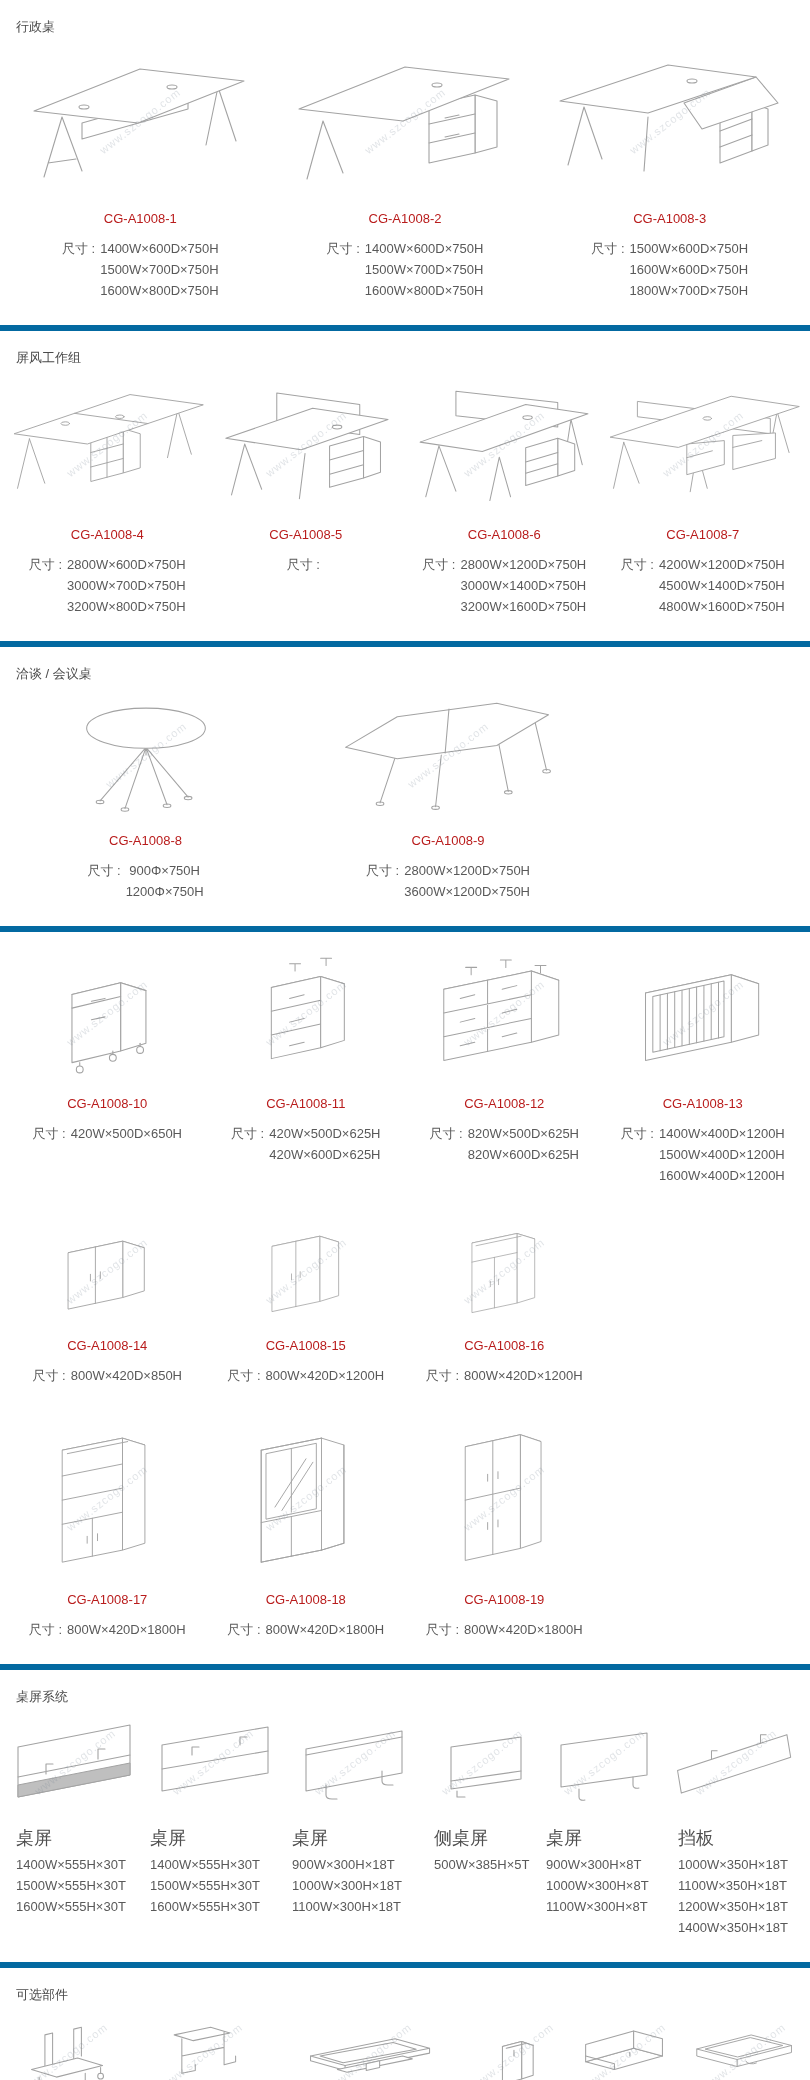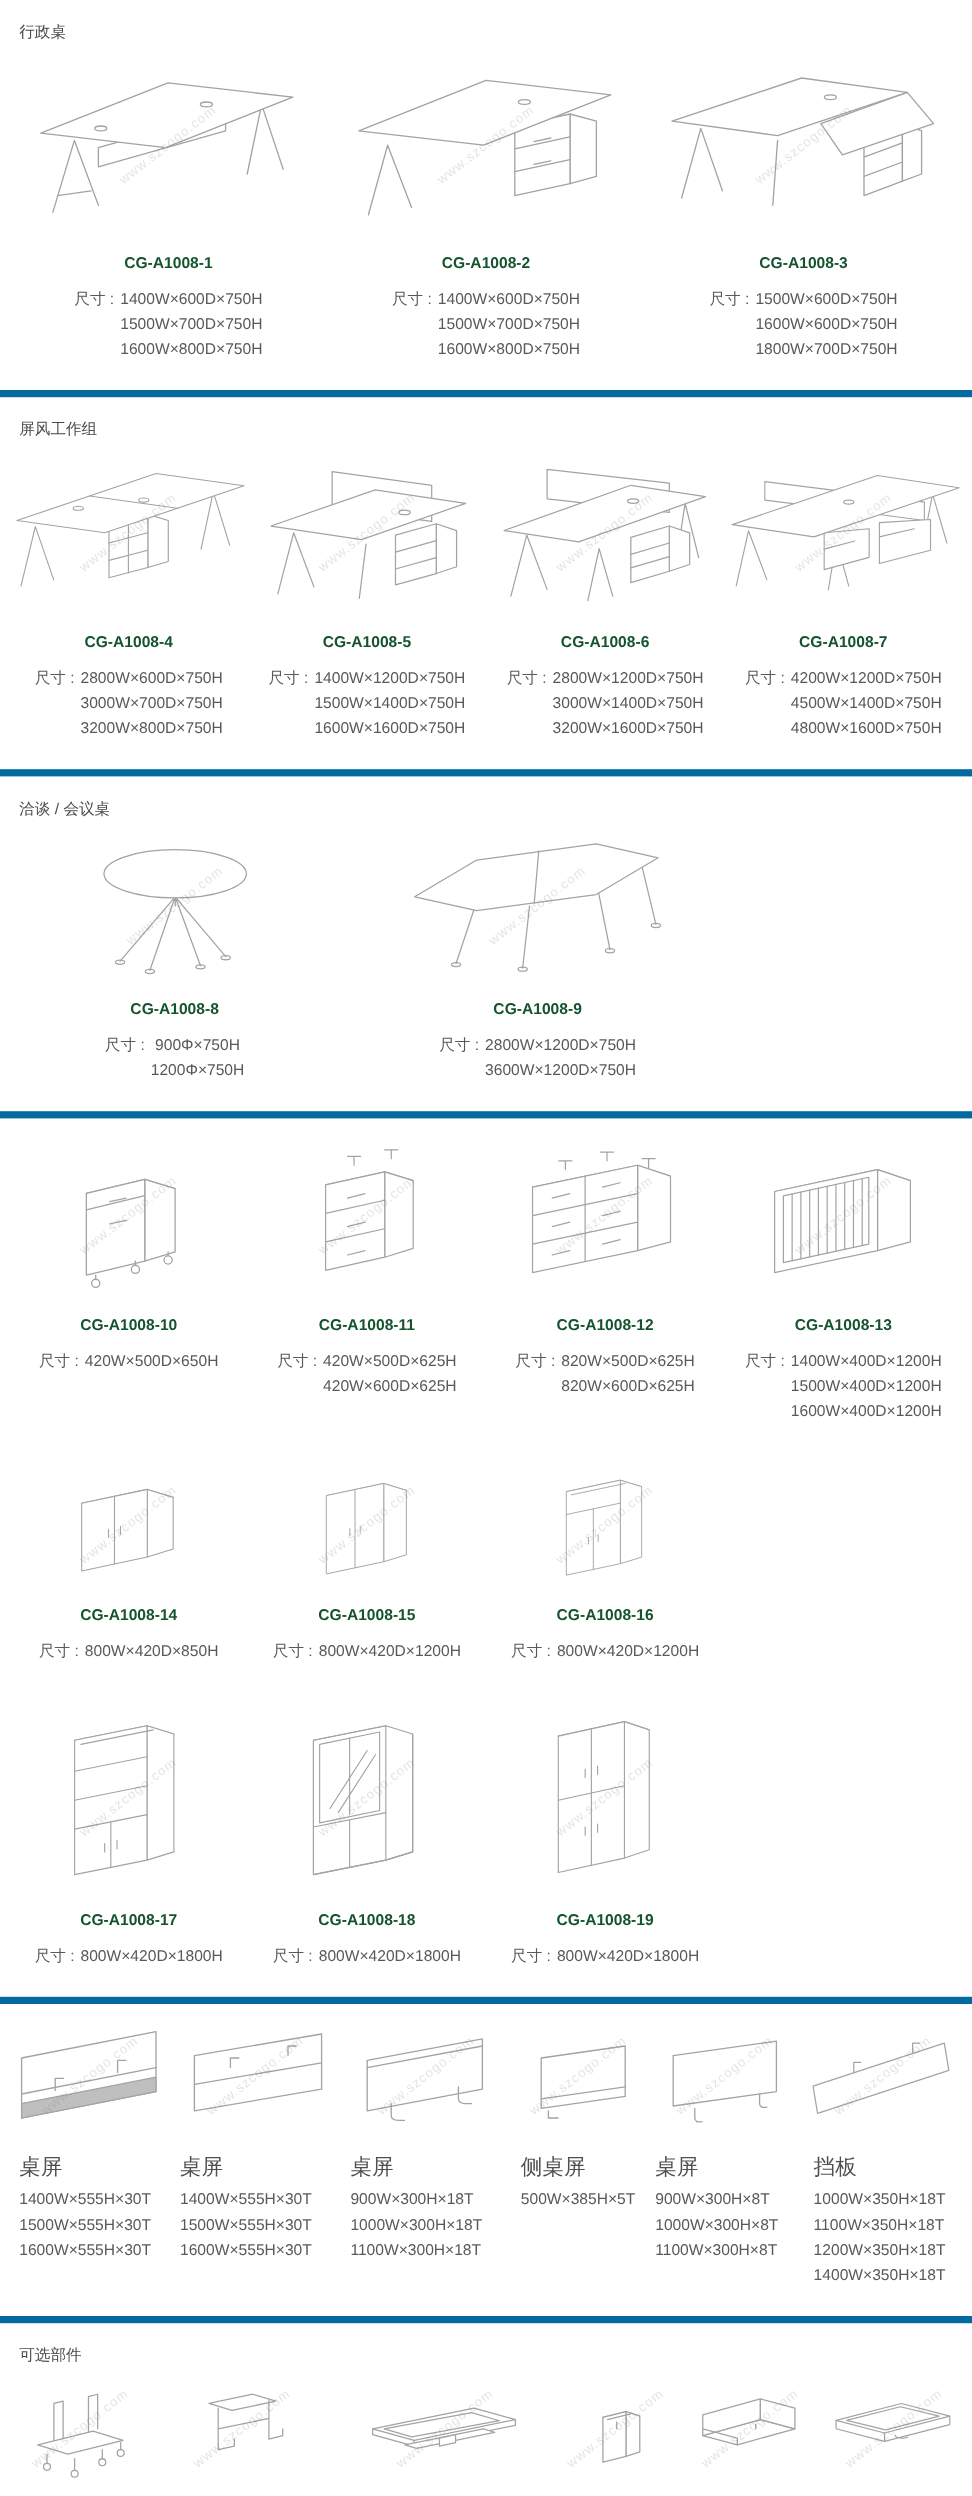--- a/index.html
+++ b/index.html
@@ -25,21 +25,21 @@
   .wm {
     position:absolute; left:50%; top:50%;
     transform:translate(-50%,-50%) rotate(-38deg);
     font-size:11px; letter-spacing:1px;
     color:rgba(120,132,144,0.22); white-space:nowrap; pointer-events:none;
   }
   svg { display:block; }
   .ln { fill:none; stroke:#a3a3a3; stroke-width:1.1; stroke-linejoin:round; stroke-linecap:round; }
   .fc { fill:#fff; stroke:#a3a3a3; stroke-width:1.1; stroke-linejoin:round; }
   .dk { fill:#bfbfbf; stroke:#a3a3a3; stroke-width:1; stroke-linejoin:round; }
-  .code { text-align:center; font-size:13px; color:#14532d; margin:8px 0 12px;font-weight:bold; }
+  .code { text-align:center; font-size:13px; color:#b91c1c; margin:8px 0 12px; }
   .dims { display:flex; justify-content:center; font-size:13px; line-height:21px; color:#595959; }
   .dl { white-space:nowrap; margin-right:5px; }
   .dlines { text-align:center; }
   .pname { font-size:18px; color:#4f4f4f; margin:10px 0 4px; padding-left:8px; }
   .pdims { font-size:13px; line-height:21px; padding-left:8px; }
   .tc .pdims { text-align:center; padding-left:0; }
 </style>
 </head>
 <body>
 
@@ -151,25 +151,20 @@
           <polygon class="fc" points="156,62 174,68 174,100 156,106"></polygon>
           <polygon class="fc" points="120,72 156,62 156,106 120,116"></polygon>
           <path class="ln" d="M120,87 L156,77 M120,102 L156,92"></path>
           <polygon class="fc" points="10,64 102,32 182,44 90,76"></polygon>
           <ellipse class="ln" cx="128" cy="52" rx="5" ry="2"></ellipse>
         </svg>
       </div>
       <div class="code">CG-A1008-5</div>
       <div class="dims">
         <span class="dl">尺寸 :</span>
-        <div class="dlines">
-          <div>1400W×1200D×750H</div>
-          <div>1500W×1400D×750H</div>
-          <div>1600W×1600D×750H</div>
-        </div>
       </div>
     </div>
     <div class="cell">
       <div class="illo h150">
         <span class="wm">www.szcogo.com</span>
         <svg width="190" height="132" viewBox="0 0 190 140">
           <polygon class="fc" points="44,14 152,26 152,52 44,40"></polygon>
           <path class="ln" d="M26,72 L12,126 M26,72 L44,120 M90,84 L80,130 M90,84 L102,126 M166,44 L158,96 M166,44 L178,92"></path>
           <polygon class="fc" points="152,64 170,70 170,98 152,104"></polygon>
           <polygon class="fc" points="118,74 152,64 152,104 118,114"></polygon>
@@ -466,20 +461,21 @@
         <div class="dlines">
           <div>800W×420D×1800H</div>
         </div>
       </div>
     </div>
     <div class="cell"></div>
   </div>
 </div>
 
 <div class="section">
+  <div class="sec-title">桌屏系统</div>
   <div class="row g6a">
     <div class="cell">
       <div class="illo h110">
         <span class="wm">www.szcogo.com</span>
         <svg width="130" height="102" viewBox="0 0 130 102">
           <polygon class="fc" points="8,36 120,14 120,64 8,86"></polygon>
           <polygon class="dk" points="8,74 120,52 120,64 8,86"></polygon>
           <path class="ln" d="M8,66 L120,44 M36,53 v10 M36,53 h7 M88,38 v10 M88,38 h7"></path>
         </svg>
       </div>

